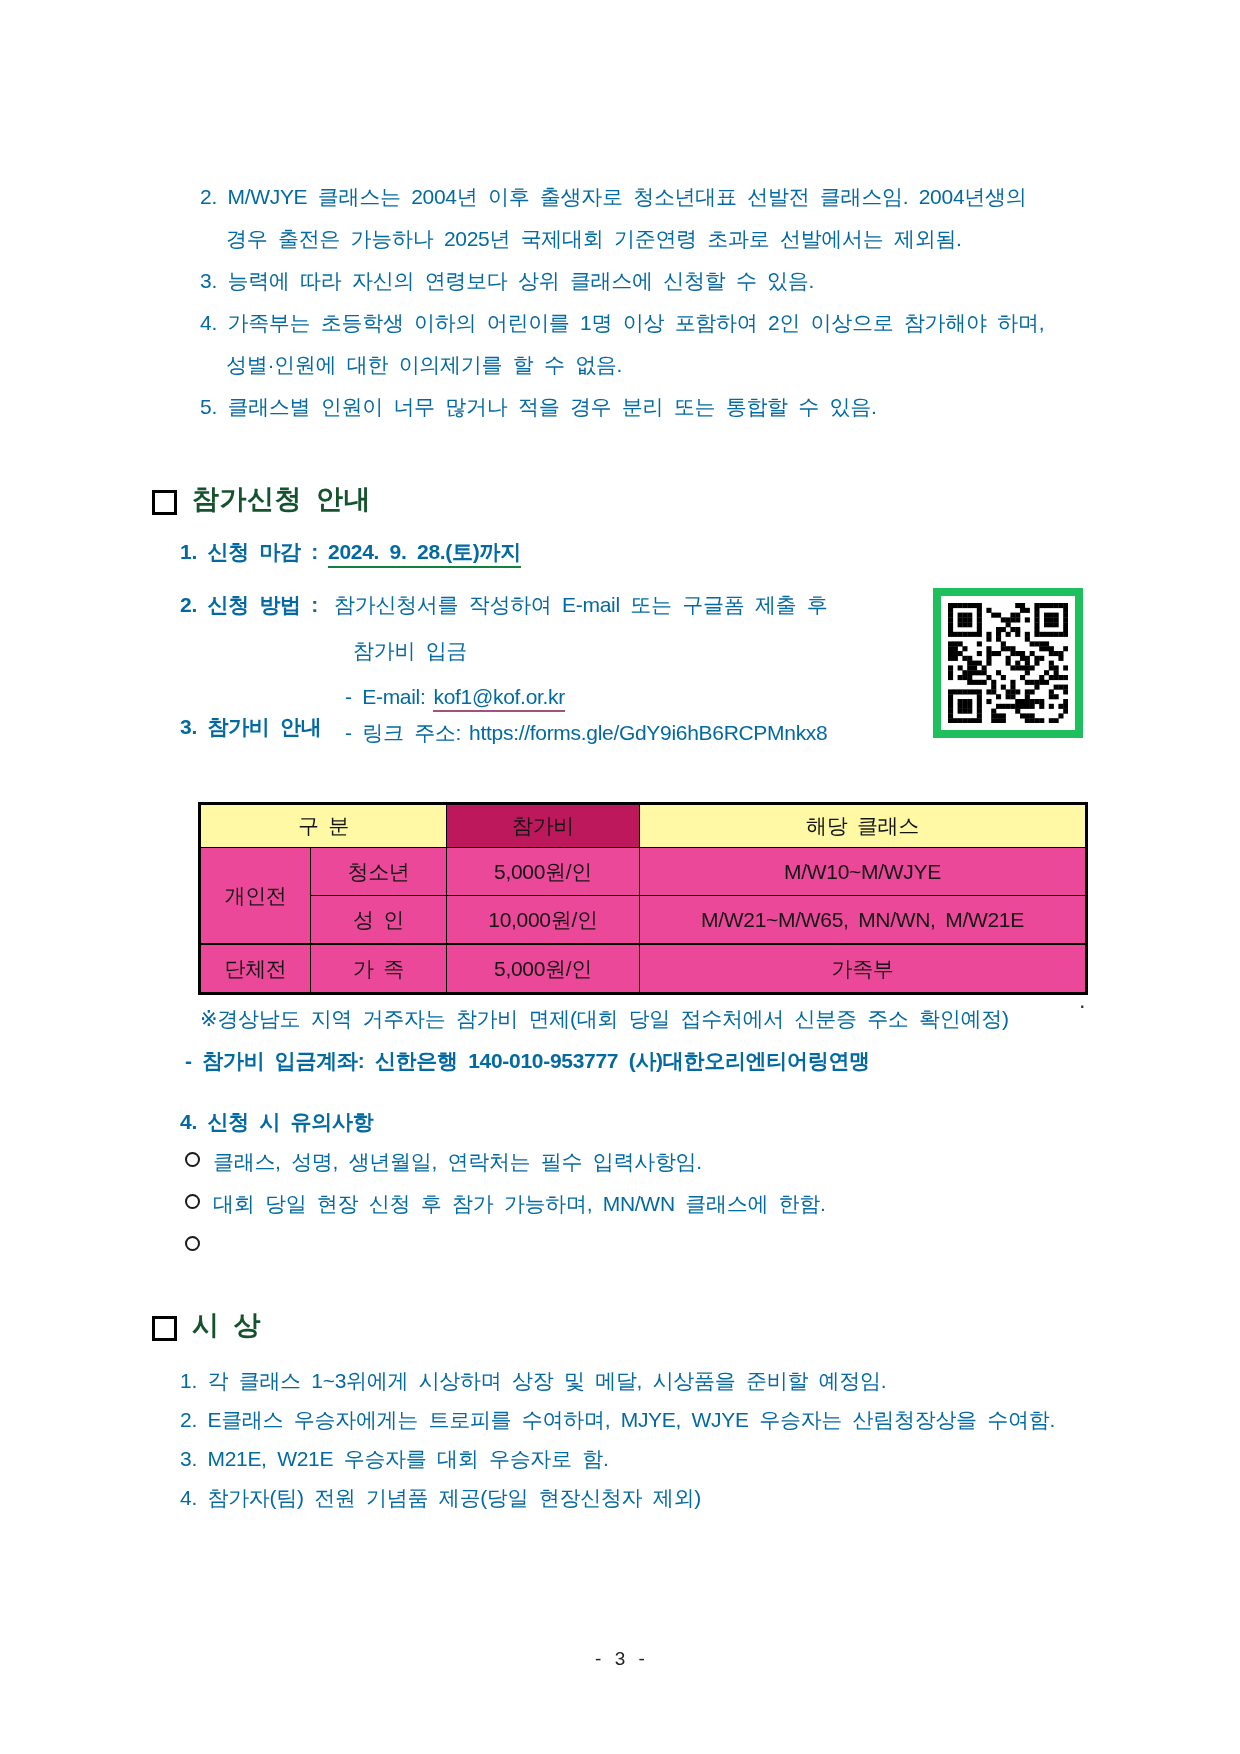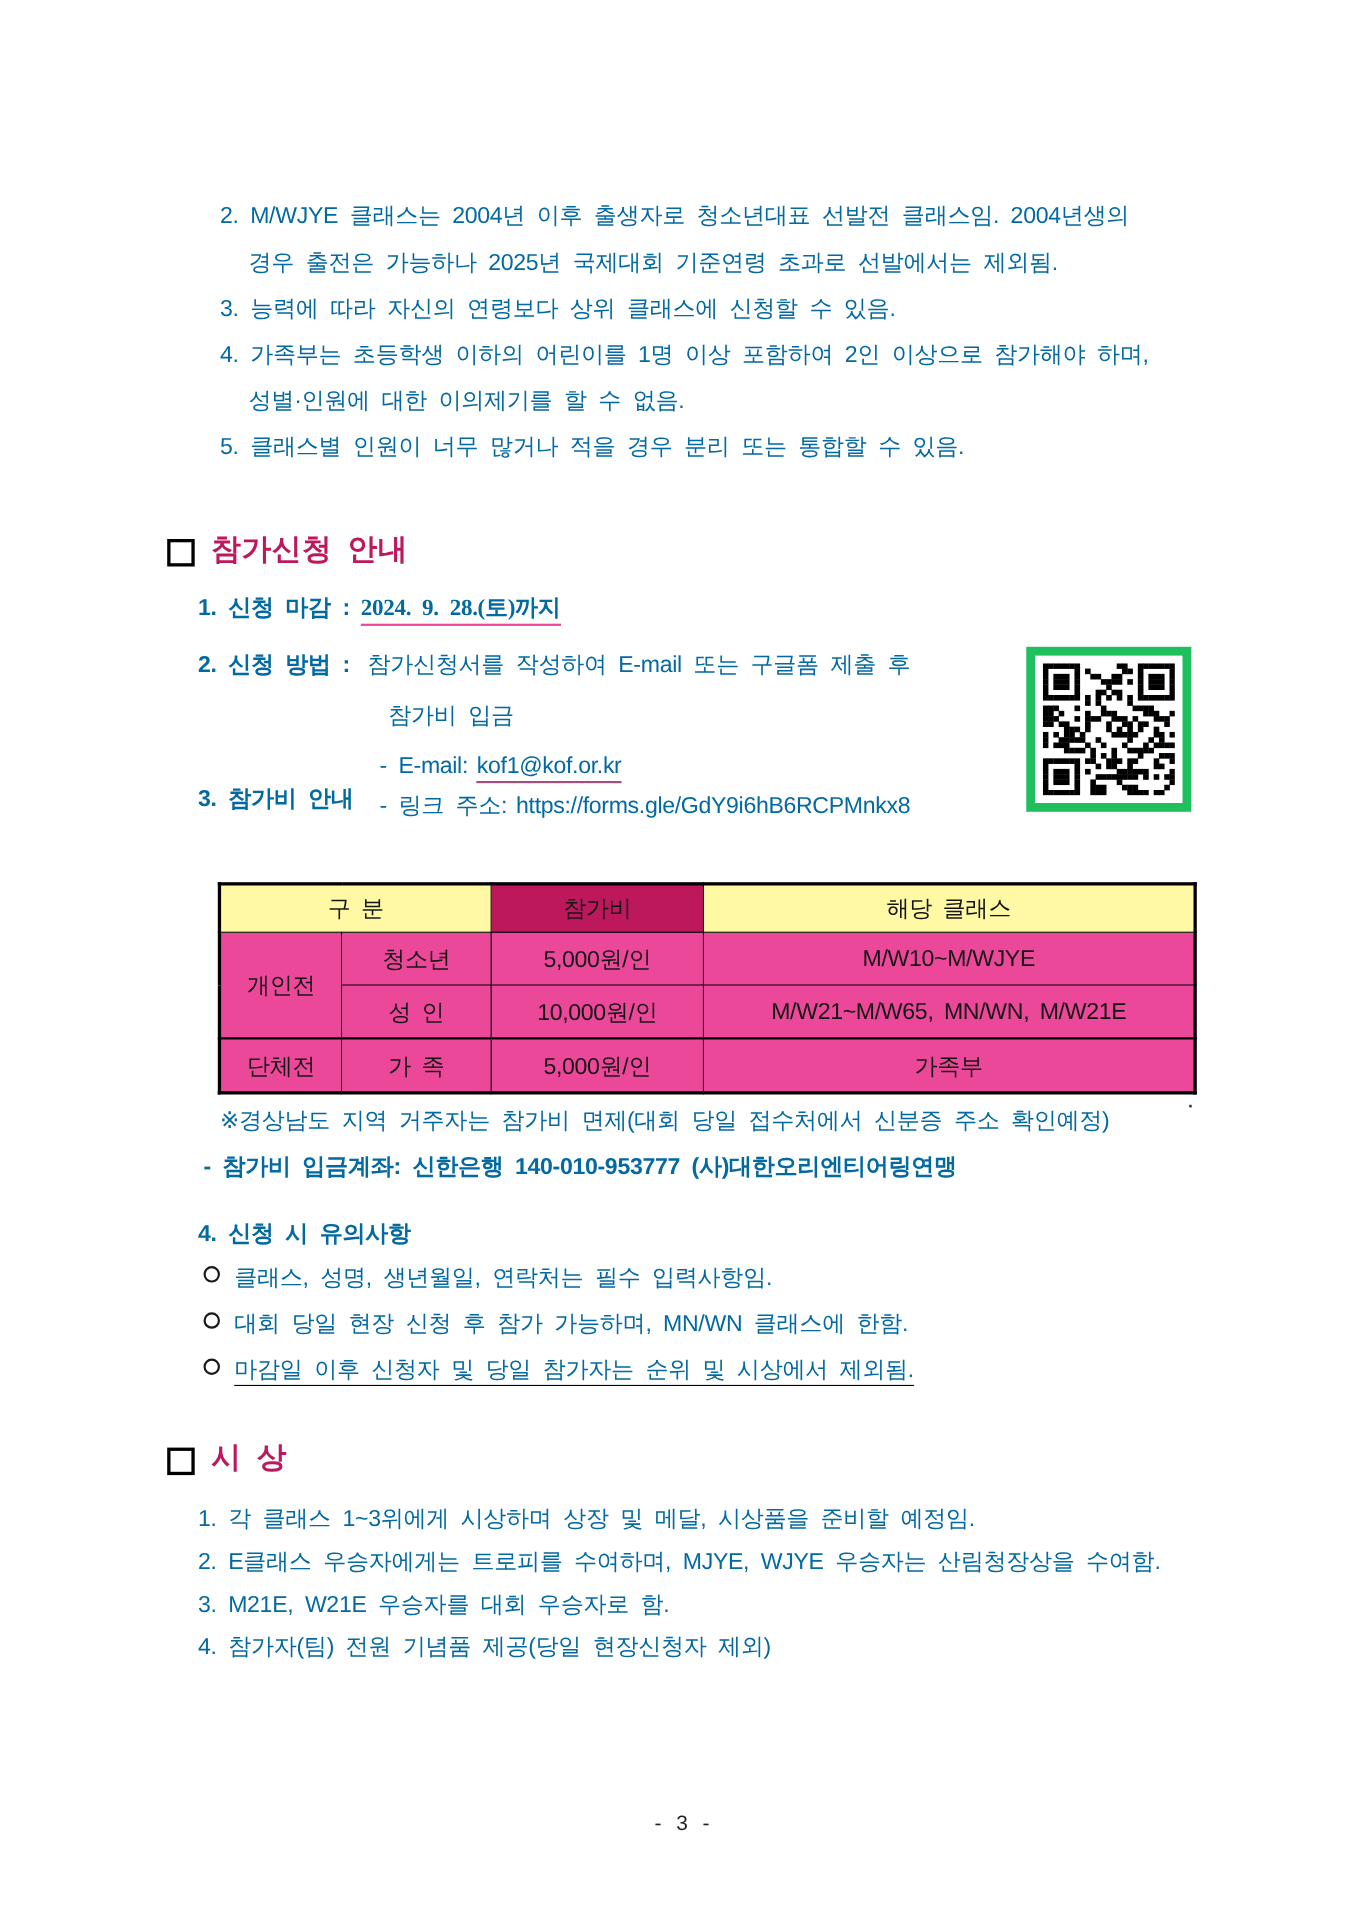--- a/index.html
+++ b/index.html
@@ -5,25 +5,25 @@
   html,body{margin:0;padding:0;}
   body{
     width:1240px;height:1754px;position:relative;background:#ffffff;
     font-family:"Liberation Sans","DejaVu Sans",sans-serif;color:#111;
     overflow:hidden;
   }
   .line{position:absolute;white-space:nowrap;font-size:21px;line-height:30px;
         word-spacing:5px;letter-spacing:-0.3px;color:#0369a1;}
   .bold{font-weight:bold;}
   .sec-title{position:absolute;white-space:nowrap;font-size:27px;font-weight:bold;
-        letter-spacing:0.5px;word-spacing:6px;color:#be185d;}
+        letter-spacing:0.5px;word-spacing:6px;color:#14532d;}
   .checkbox{position:absolute;width:19px;height:19px;border:3px solid #000;background:#fff;}
   .circle{display:inline-block;width:11px;height:11px;border:2px solid #1a1a1a;
         border-radius:50%;margin-right:13px;vertical-align:2px;}
-  .u-black{border-bottom:2px solid #ec4899;padding-bottom:3px;font-family:Liberation Serif, serif;}
+  .u-black{border-bottom:2px solid #15803d;padding-bottom:3px;}
   .u-thin{border-bottom:1.8px solid #000;padding-bottom:2px;}
   .u-link{border-bottom:2px solid #a0527c;padding-bottom:2px;}
   .gap{display:inline-block;width:10px;}
   .fee-table{position:absolute;left:198px;top:802px;border-collapse:collapse;
         table-layout:fixed;border:3px solid #000;}
   .fee-table td{border:1.3px solid #000;text-align:center;vertical-align:middle;
         font-size:21px;padding:0;color:#141414;letter-spacing:-0.3px;word-spacing:4px;}
   .fee-table tr.head td{height:42px;border-bottom:1.8px solid #000;}
   .fee-table tr.body td{height:47px;background:#ec4899;}
   .fee-table tr.thick td{border-top:2.4px solid #000;}
@@ -395,21 +395,21 @@
 <div class="line bold" style="left:185px;top:1046px;">- 참가비 입금계좌: 신한은행 140-010-953777 (사)대한오리엔티어링연맹</div>
 
 <div class="line bold" style="left:180px;top:1107px;">4. 신청 시 유의사항</div>
 <div class="line" style="left:185px;top:1147px;">
   <span class="circle"></span><span>클래스, 성명, 생년월일, 연락처는 필수 입력사항임.</span>
 </div>
 <div class="line" style="left:185px;top:1189px;">
   <span class="circle"></span><span>대회 당일 현장 신청 후 참가 가능하며, MN/WN 클래스에 한함.</span>
 </div>
 <div class="line" style="left:185px;top:1231px;">
-  <span class="circle"></span><span class="u-thin">마감일 이후 신청자 및 당일 참가자는 순위 및 시상에서 제외됨.</span>
+  <span class="circle"></span>
 </div>
 
 <div class="checkbox" style="left:152px;top:1316px;"></div>
 <div class="sec-title" style="left:192px;top:1307px;text-align:right;">시  상</div>
 
 <div class="line" style="left:180px;top:1366px;">1. 각 클래스 1~3위에게 시상하며 상장 및 메달, 시상품을 준비할 예정임.</div>
 <div class="line" style="left:180px;top:1405px;">2. E클래스 우승자에게는 트로피를 수여하며, MJYE, WJYE 우승자는 산림청장상을 수여함.</div>
 <div class="line" style="left:180px;top:1444px;">3. M21E, W21E 우승자를 대회 우승자로 함.</div>
 <div class="line" style="left:180px;top:1483px;">4. 참가자(팀) 전원 기념품 제공(당일 현장신청자 제외)</div>
 

